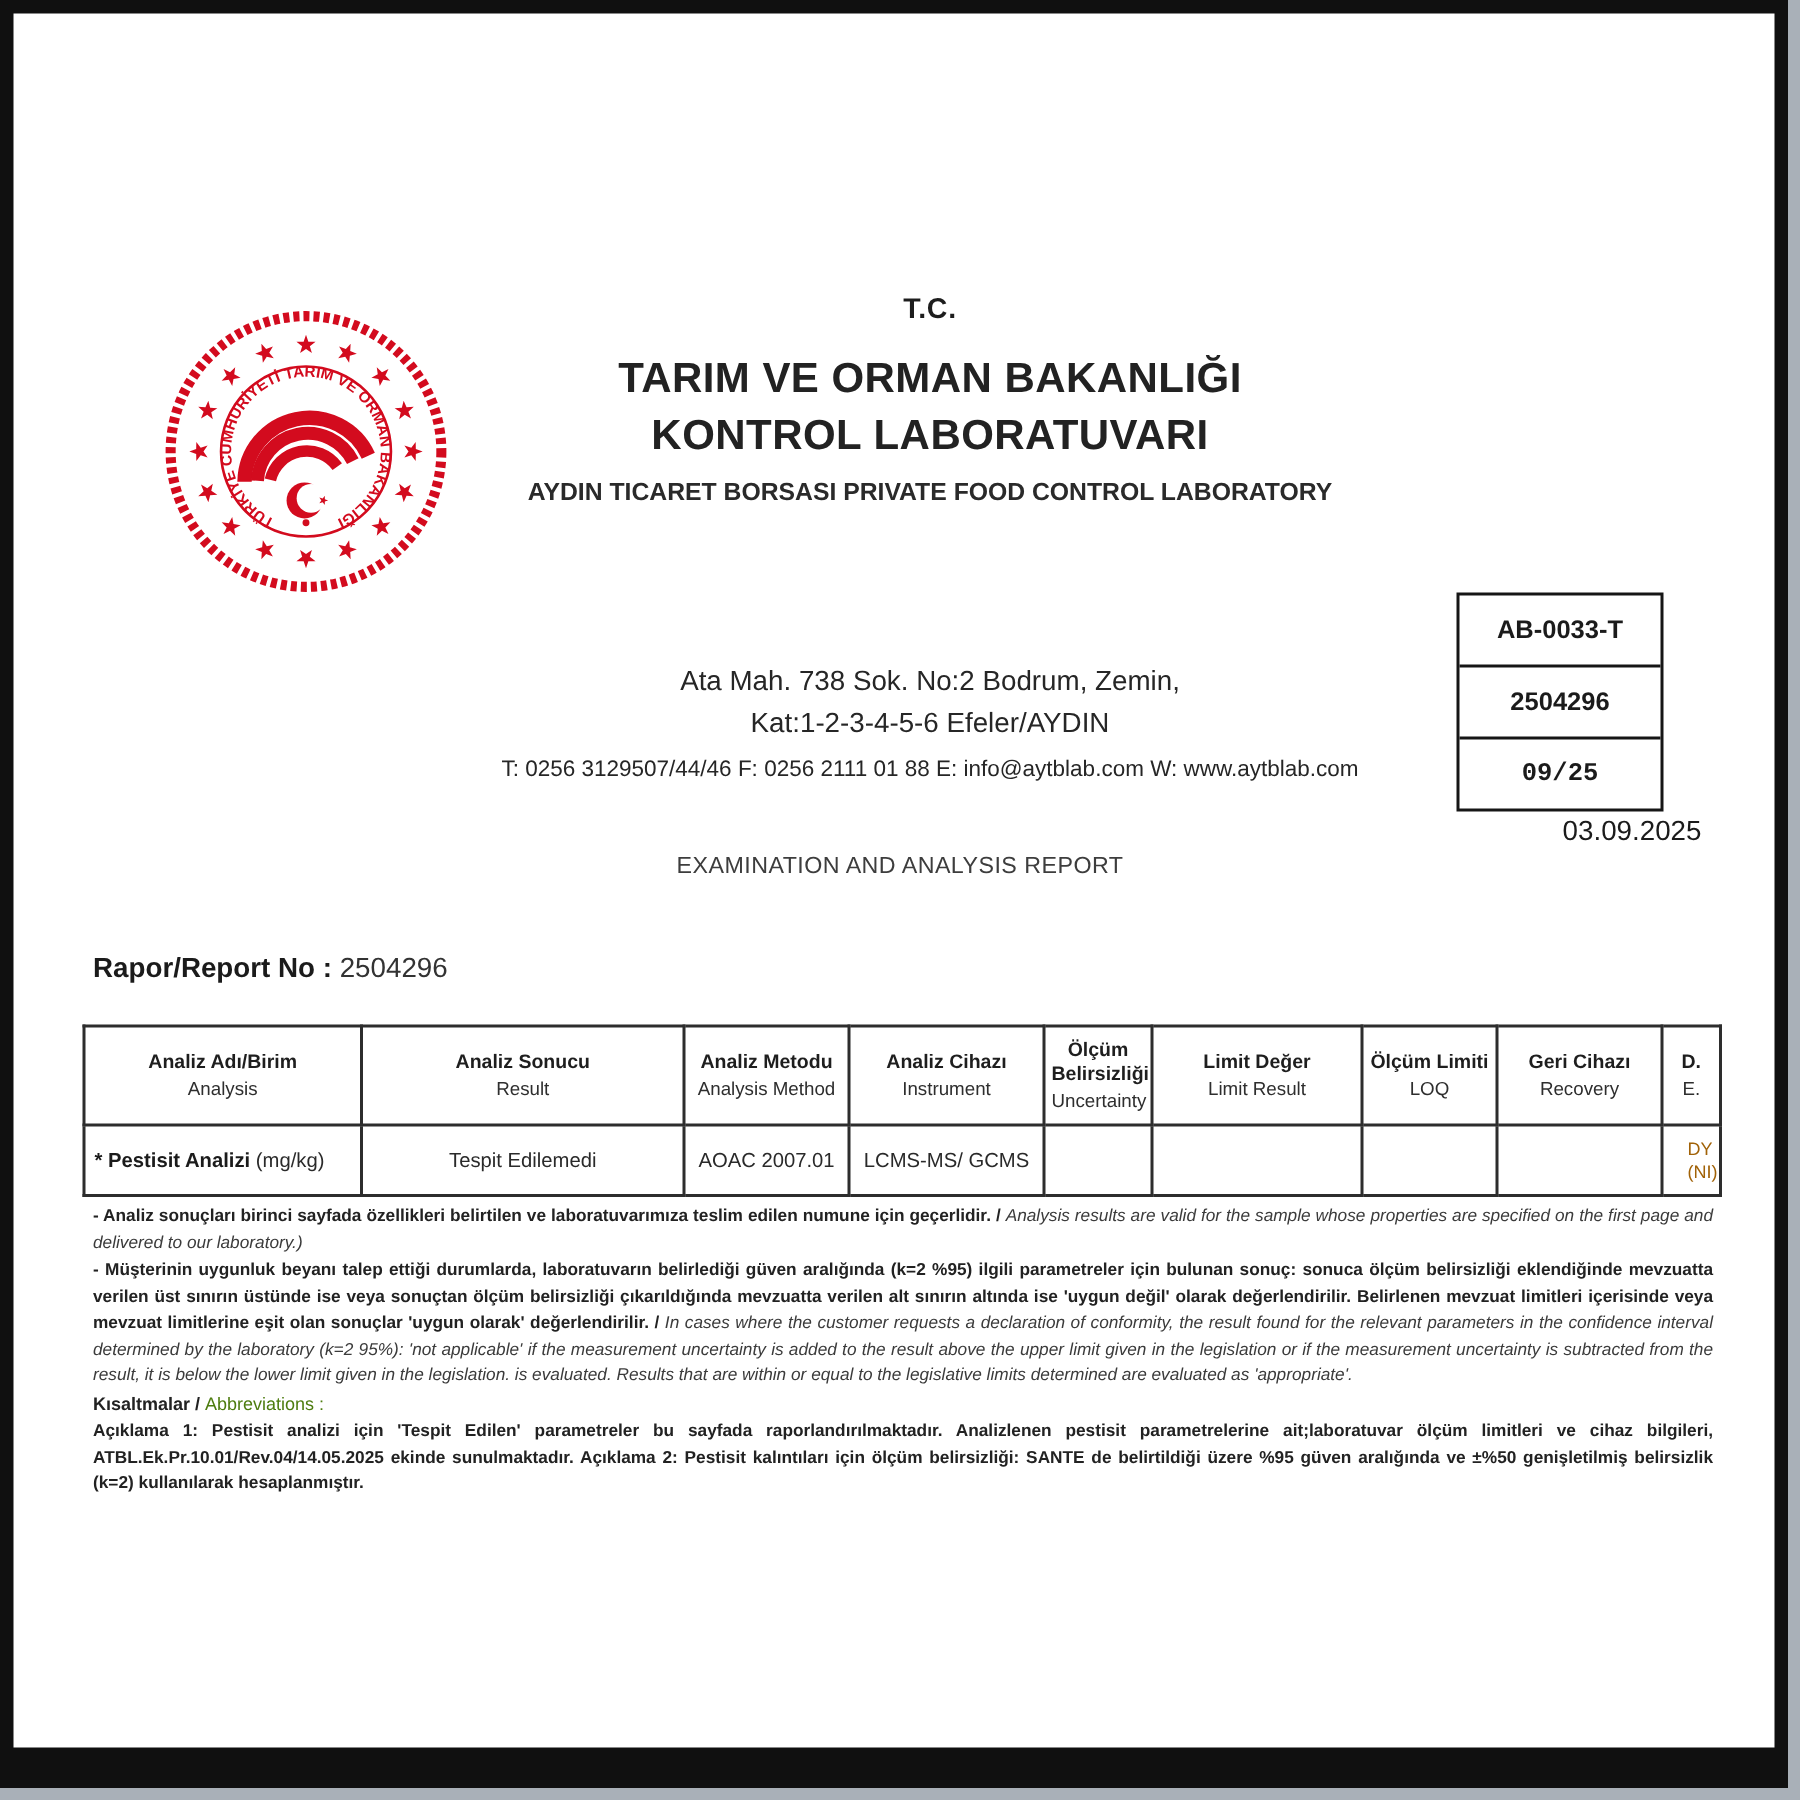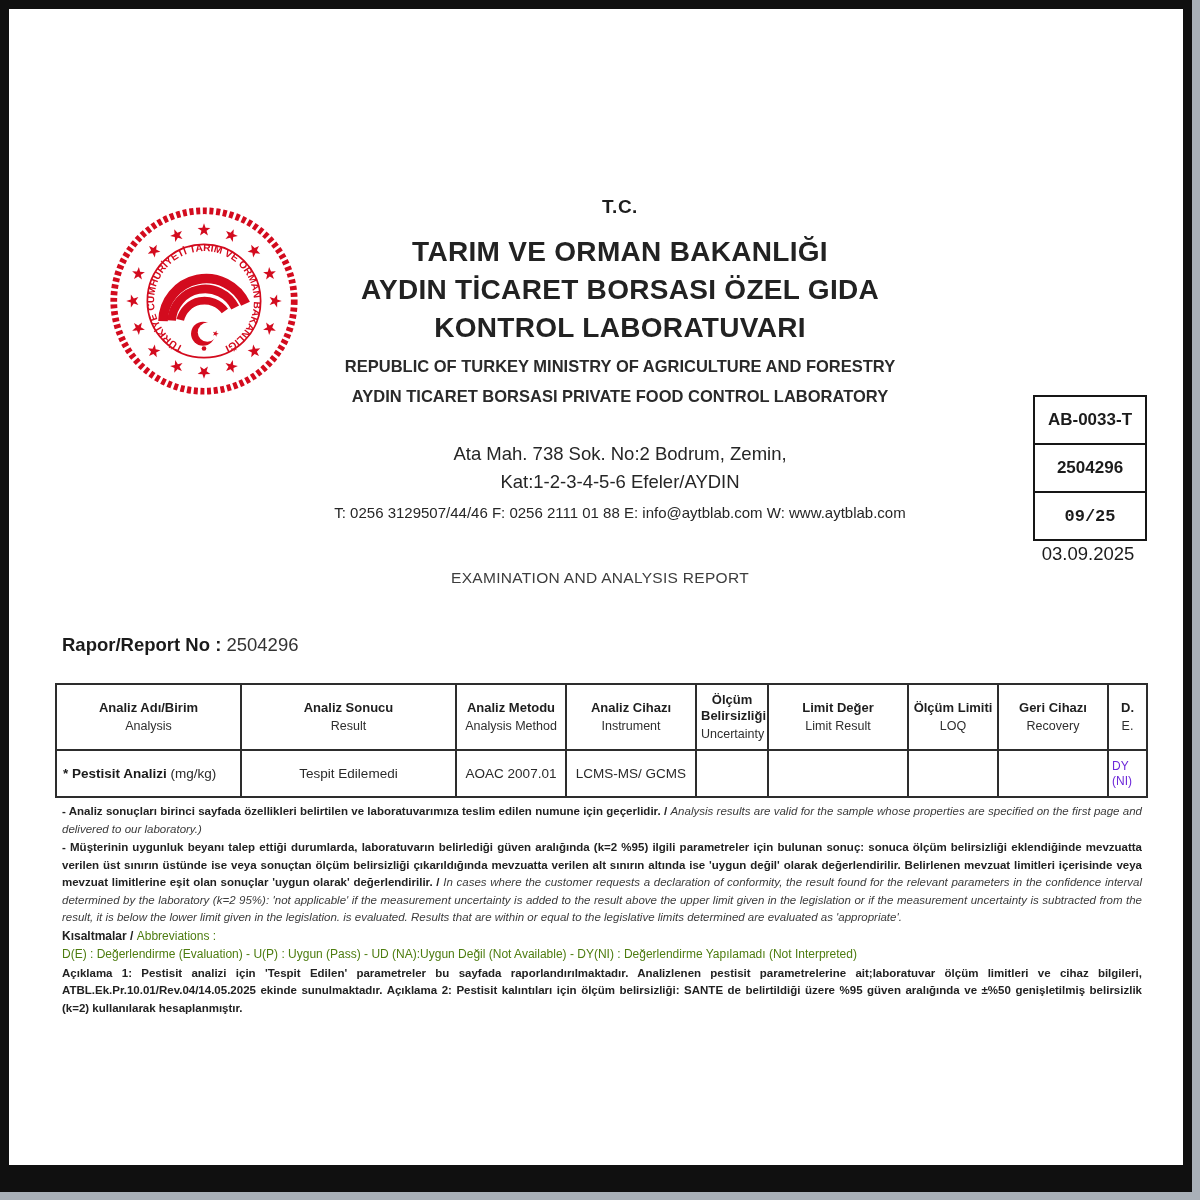--- a/index.html
+++ b/index.html
@@ -27,21 +27,21 @@
   .h-tl{font-size:28px;font-weight:bold;line-height:38px;letter-spacing:.3px;color:#222;}
   .h-en{font-size:16.5px;font-weight:bold;line-height:30px;color:#2a2a2a;}
   .h-en-wrap{margin-top:4px;}
 
   
   .address-block{left:250px;top:440px;width:740px;text-align:center;}
   .addr{font-size:18.5px;line-height:28px;color:#262626;}
   .contact{font-size:15px;margin-top:8px;color:#262626;}
 
   
-  .ref-box{left:1033px;top:395px;width:114px;border:2px solid #161616;box-sizing:border-box;}
+  .ref-box{left:971px;top:395px;width:138px;border:2px solid #161616;box-sizing:border-box;}
   .ref-cell{height:46px;display:flex;align-items:center;justify-content:center;
     font-weight:bold;font-size:17px;border-bottom:2px solid #161616;color:#1b1b1b;}
   .ref-cell:last-child{border-bottom:none;font-family:Liberation Mono, monospace;}
   .ref-date{left:1026px;top:543px;width:124px;text-align:center;font-weight:normal;font-size:18.5px;color:#1b1b1b;}
 
   
   .title-block{left:250px;top:565px;width:700px;text-align:center;}
   .title-tr{font-size:18px;font-weight:bold;letter-spacing:.2px;color:#222;}
   .title-en{font-size:15.5px;margin-top:4px;color:#3d3d3d;letter-spacing:.3px;}
 
@@ -54,21 +54,21 @@
   .analysis-table{left:55px;top:683px;}
   table{border-collapse:collapse;table-layout:fixed;width:1091px;}
   th,td{border:2px solid #2d2d2d;padding:2px 4px;vertical-align:middle;box-sizing:border-box;}
   th{height:66px;font-weight:normal;}
   .th-tr{font-weight:bold;font-size:13px;line-height:16px;color:#1e1e1e;}
   .th-en{font-size:12.5px;line-height:16px;margin-top:2px;color:#2e2e2e;}
   tbody td{height:47px;text-align:center;font-size:13.5px;color:#2a2a2a;}
   td.cell-name{text-align:left;padding-left:6px;}
   .nm-b{font-weight:bold;color:#1b1b1b;}
   .nm-u{font-weight:normal;}
-  td.cell-de{font-size:12px;line-height:15px;text-align:left;padding-left:3px;color:#6d28d9;}
+  td.cell-de{font-size:12px;line-height:15px;text-align:left;padding-left:16px;color:#a16207;}
 
   
   .footnotes{left:62px;top:803px;width:1080px;font-size:11.5px;line-height:17.5px;}
   .footnotes p{margin:0 0 1px 0;text-align:justify;}
   .fb{font-weight:bold;color:#222;}
   .fi{font-style:italic;color:#3b3b3b;}
   .fr{color:#4d7c0f;}
   .p-abbrev,.p-abbrev-title{text-align:left !important;font-size:12px;}
 </style>
 </head>
@@ -116,24 +116,22 @@
     <g>
       <circle cx="99" cy="134" r="12.5" fill="#d30b1e"></circle>
       <circle cx="103.5" cy="132.5" r="10" fill="#ffffff"></circle>
     </g>
     <use href="#star" transform="translate(112 134) scale(0.48) rotate(90)" fill="#d30b1e"></use>
   </svg>
 
   <div class="abs head-block">
     <div class="h-tc">T.C.</div>
     <div class="h-tl">TARIM VE ORMAN BAKANLIĞI</div>
-    <div class="h-tl">AYDIN TİCARET BORSASI ÖZEL GIDA</div>
     <div class="h-tl">KONTROL LABORATUVARI</div>
     <div class="h-en-wrap">
-      <div class="h-en">REPUBLIC OF TURKEY MINISTRY OF AGRICULTURE AND FORESTRY</div>
       <div class="h-en">AYDIN TICARET BORSASI PRIVATE FOOD CONTROL LABORATORY</div>
     </div>
   </div>
 
   <div class="abs address-block">
     <div class="addr">Ata Mah. 738 Sok. No:2 Bodrum, Zemin,</div>
     <div class="addr">Kat:1-2-3-4-5-6 Efeler/AYDIN</div>
     <div class="contact">T: 0256 3129507/44/46 F: 0256 2111 01 88 E: info@aytblab.com W: www.aytblab.com</div>
   </div>
 
@@ -230,23 +228,20 @@
   <div class="abs footnotes">
     <p>
       <span class="fb">- Analiz sonuçları birinci sayfada özellikleri belirtilen ve laboratuvarımıza teslim edilen numune için geçerlidir. / </span><span class="fi">Analysis results are valid for the sample whose properties are specified on the first page and delivered to our laboratory.)</span>
     </p>
     <p>
       <span class="fb">- Müşterinin uygunluk beyanı talep ettiği durumlarda, laboratuvarın belirlediği güven aralığında (k=2 %95) ilgili parametreler için bulunan sonuç: sonuca ölçüm belirsizliği eklendiğinde mevzuatta verilen üst sınırın üstünde ise veya sonuçtan ölçüm belirsizliği çıkarıldığında mevzuatta verilen alt sınırın altında ise 'uygun değil' olarak değerlendirilir. Belirlenen mevzuat limitleri içerisinde veya mevzuat limitlerine eşit olan sonuçlar 'uygun olarak' değerlendirilir. / </span><span class="fi">In cases where the customer requests a declaration of conformity, the result found for the relevant parameters in the confidence interval determined by the laboratory (k=2 95%): 'not applicable' if the measurement uncertainty is added to the result above the upper limit given in the legislation or if the measurement uncertainty is subtracted from the result, it is below the lower limit given in the legislation. is evaluated. Results that are within or equal to the legislative limits determined are evaluated as 'appropriate'.</span>
     </p>
     <p class="p-abbrev-title">
       <span class="fb">Kısaltmalar / </span><span class="fr">Abbreviations :</span>
     </p>
-    <p class="p-abbrev">
-      <span class="fr">D(E) : Değerlendirme (Evaluation) - U(P) : Uygun (Pass) - UD (NA):Uygun Değil (Not Available) - DY(NI) : Değerlendirme Yapılamadı (Not Interpreted)</span>
-    </p>
     <p>
       <span class="fb">Açıklama 1: Pestisit analizi için 'Tespit Edilen' parametreler bu sayfada raporlandırılmaktadır. Analizlenen pestisit parametrelerine ait;laboratuvar ölçüm limitleri ve cihaz bilgileri, ATBL.Ek.Pr.10.01/Rev.04/14.05.2025 ekinde sunulmaktadır. Açıklama 2: Pestisit kalıntıları için ölçüm belirsizliği: SANTE de belirtildiği üzere %95 güven aralığında ve ±%50 genişletilmiş belirsizlik (k=2) kullanılarak hesaplanmıştır.</span>
     </p>
   </div>
 
 </div>
 
 <div class="edge-right"></div>
 <div class="edge-bottom"></div>
 

